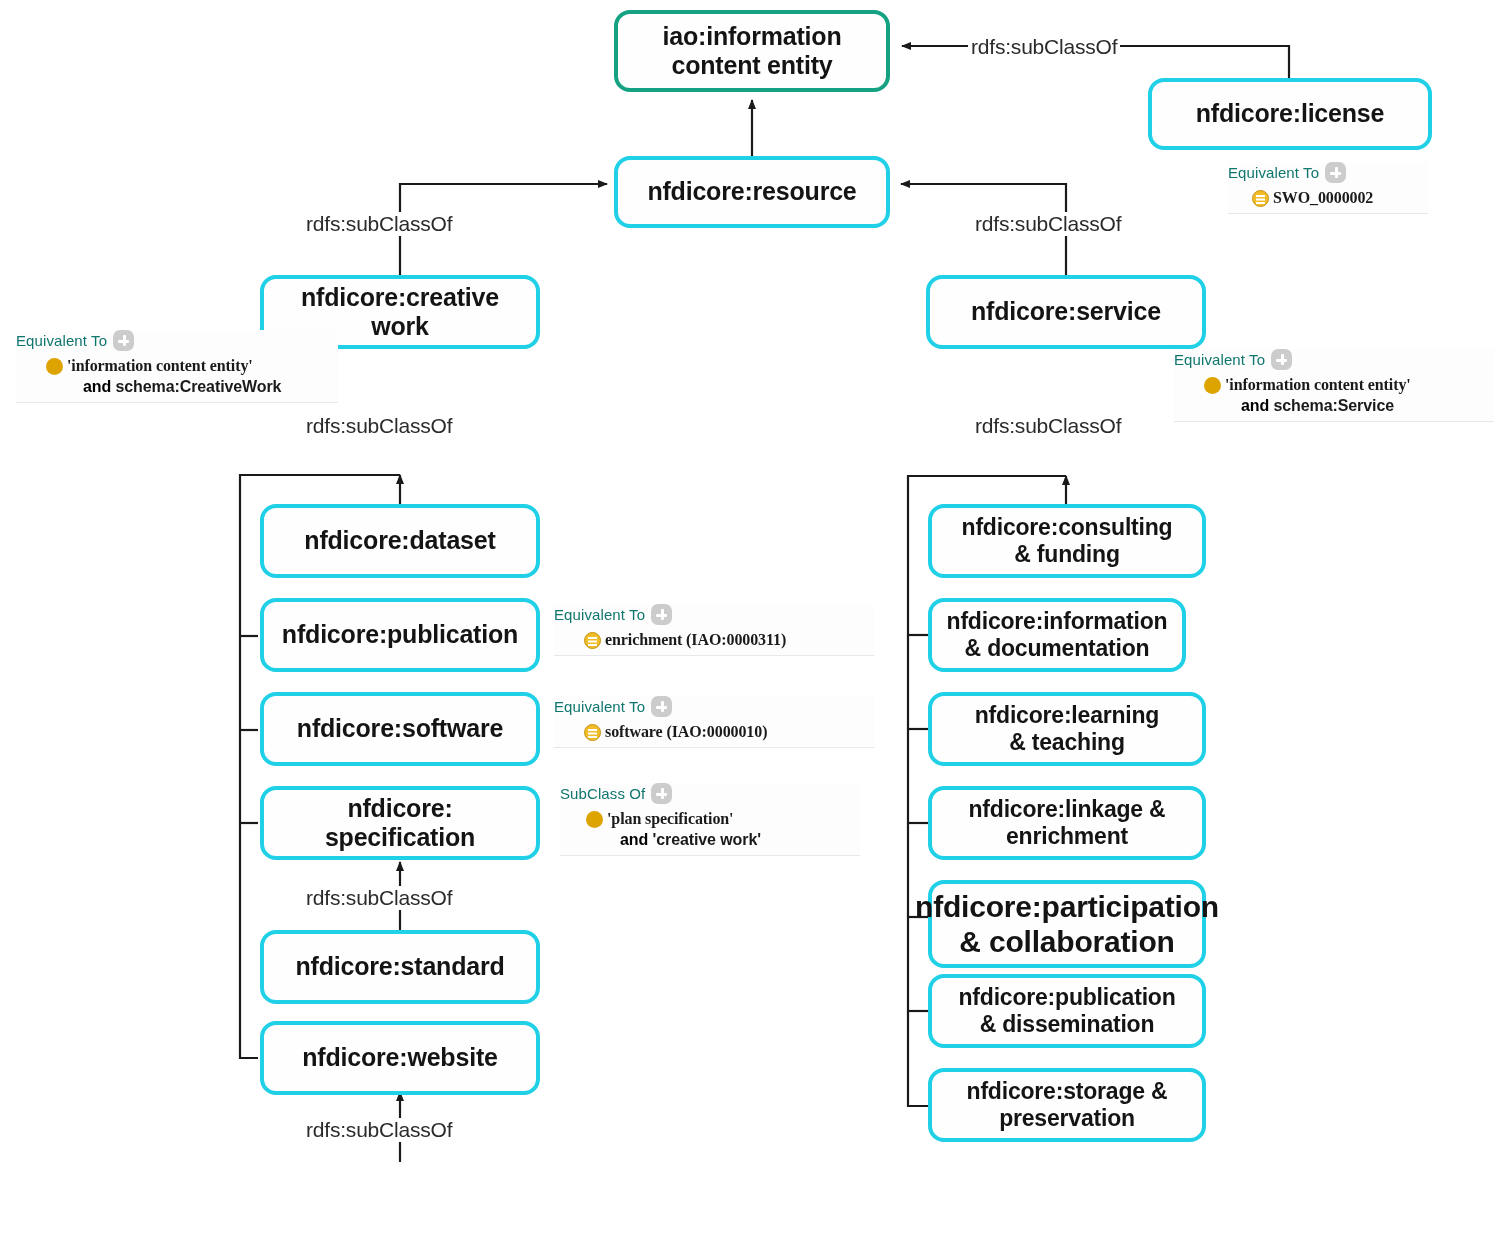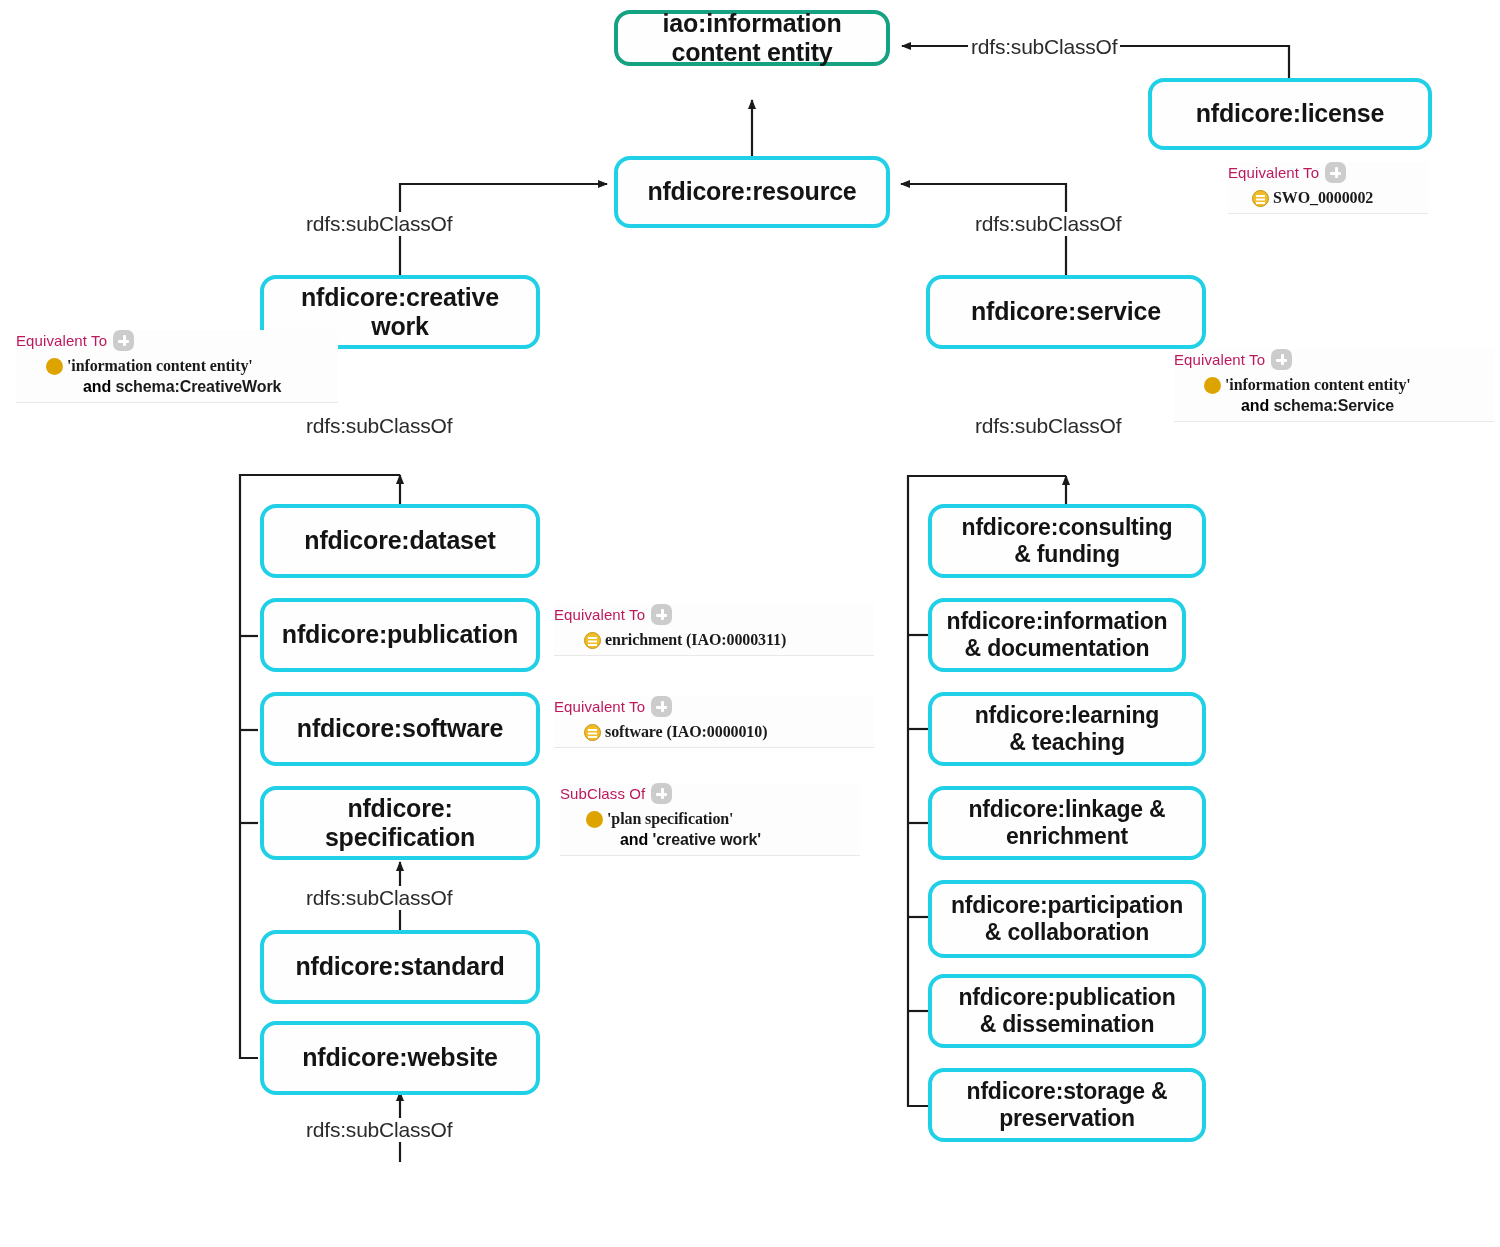--- a/index.html
+++ b/index.html
@@ -56,21 +56,21 @@
   .anno{
     position:absolute;
     z-index:5;
     background:#fdfdfd;
   }
   .anno-head{
     display:flex;
     align-items:center;
     gap:6px;
     font-size:15px;
-    color:#be185d;
+    color:#0f766e;
     font-weight:400;
     letter-spacing:0.1px;
   }
   .plus-btn{
     display:inline-block;
     width:21px;height:21px;
     border-radius:7px;
     background:#cccccc;
     position:relative;
     flex:0 0 auto;
@@ -154,42 +154,42 @@
       <path d="M1066,506 L1066,476" marker-end="url(#arrow)"></path>
       <path d="M1066,476 L908,476 L908,1106 L928,1106"></path>
       <path d="M908,635 L928,635"></path>
       <path d="M908,729 L928,729"></path>
       <path d="M908,823 L928,823"></path>
       <path d="M908,917 L928,917"></path>
       <path d="M908,1011 L928,1011"></path>
     </g>
   </svg>
 
-  <div class="node root" style="left:614px;top:10px;width:276px;height:56px;font-size:25px;">iao:information<br>content entity</div>
+  <div class="node root" style="left:614px;top:10px;width:276px;height:82px;font-size:25px;">iao:information<br>content entity</div>
 
   <div class="node" style="left:1148px;top:78px;width:284px;height:72px;font-size:25px;">nfdicore:license</div>
 
   <div class="node" style="left:614px;top:156px;width:276px;height:72px;font-size:25px;">nfdicore:resource</div>
 
   <div class="node" style="left:260px;top:275px;width:280px;height:74px;font-size:25px;">nfdicore:creative<br>work</div>
 
   <div class="node" style="left:926px;top:275px;width:280px;height:74px;font-size:25px;">nfdicore:service</div>
 
   <div class="node" style="left:260px;top:504px;width:280px;height:74px;font-size:25px;">nfdicore:dataset</div>
   <div class="node" style="left:260px;top:598px;width:280px;height:74px;font-size:25px;">nfdicore:publication</div>
   <div class="node" style="left:260px;top:692px;width:280px;height:74px;font-size:25px;">nfdicore:software</div>
   <div class="node" style="left:260px;top:786px;width:280px;height:74px;font-size:25px;">nfdicore:<br>specification</div>
   <div class="node" style="left:260px;top:930px;width:280px;height:74px;font-size:25px;">nfdicore:standard</div>
   <div class="node" style="left:260px;top:1021px;width:280px;height:74px;font-size:25px;">nfdicore:website</div>
 
   <div class="node" style="left:928px;top:504px;width:278px;height:74px;font-size:23px;">nfdicore:consulting<br>&amp; funding</div>
   <div class="node" style="left:928px;top:598px;width:258px;height:74px;font-size:23px;">nfdicore:information<br>&amp; documentation</div>
   <div class="node" style="left:928px;top:692px;width:278px;height:74px;font-size:23px;">nfdicore:learning<br>&amp; teaching</div>
   <div class="node" style="left:928px;top:786px;width:278px;height:74px;font-size:23px;">nfdicore:linkage &amp;<br>enrichment</div>
-  <div class="node" style="left:928px;top:880px;width:278px;height:78px;font-size:23px;">nfdicore:participation<br>&amp; collaboration</div>
+  <div class="node" style="left:928px;top:880px;width:278px;height:88px;font-size:30px;">nfdicore:participation<br>&amp; collaboration</div>
   <div class="node" style="left:928px;top:974px;width:278px;height:74px;font-size:23px;">nfdicore:publication<br>&amp; dissemination</div>
   <div class="node" style="left:928px;top:1068px;width:278px;height:74px;font-size:23px;">nfdicore:storage &amp;<br>preservation</div>
 
   <div class="edge-label" style="left:968px;top:35px;">rdfs:subClassOf</div>
   <div class="edge-label" style="left:303px;top:212px;">rdfs:subClassOf</div>
   <div class="edge-label" style="left:972px;top:212px;">rdfs:subClassOf</div>
   <div class="edge-label" style="left:303px;top:414px;">rdfs:subClassOf</div>
   <div class="edge-label" style="left:972px;top:414px;">rdfs:subClassOf</div>
   <div class="edge-label" style="left:303px;top:886px;">rdfs:subClassOf</div>
   <div class="edge-label" style="left:303px;top:1118px;">rdfs:subClassOf</div>

